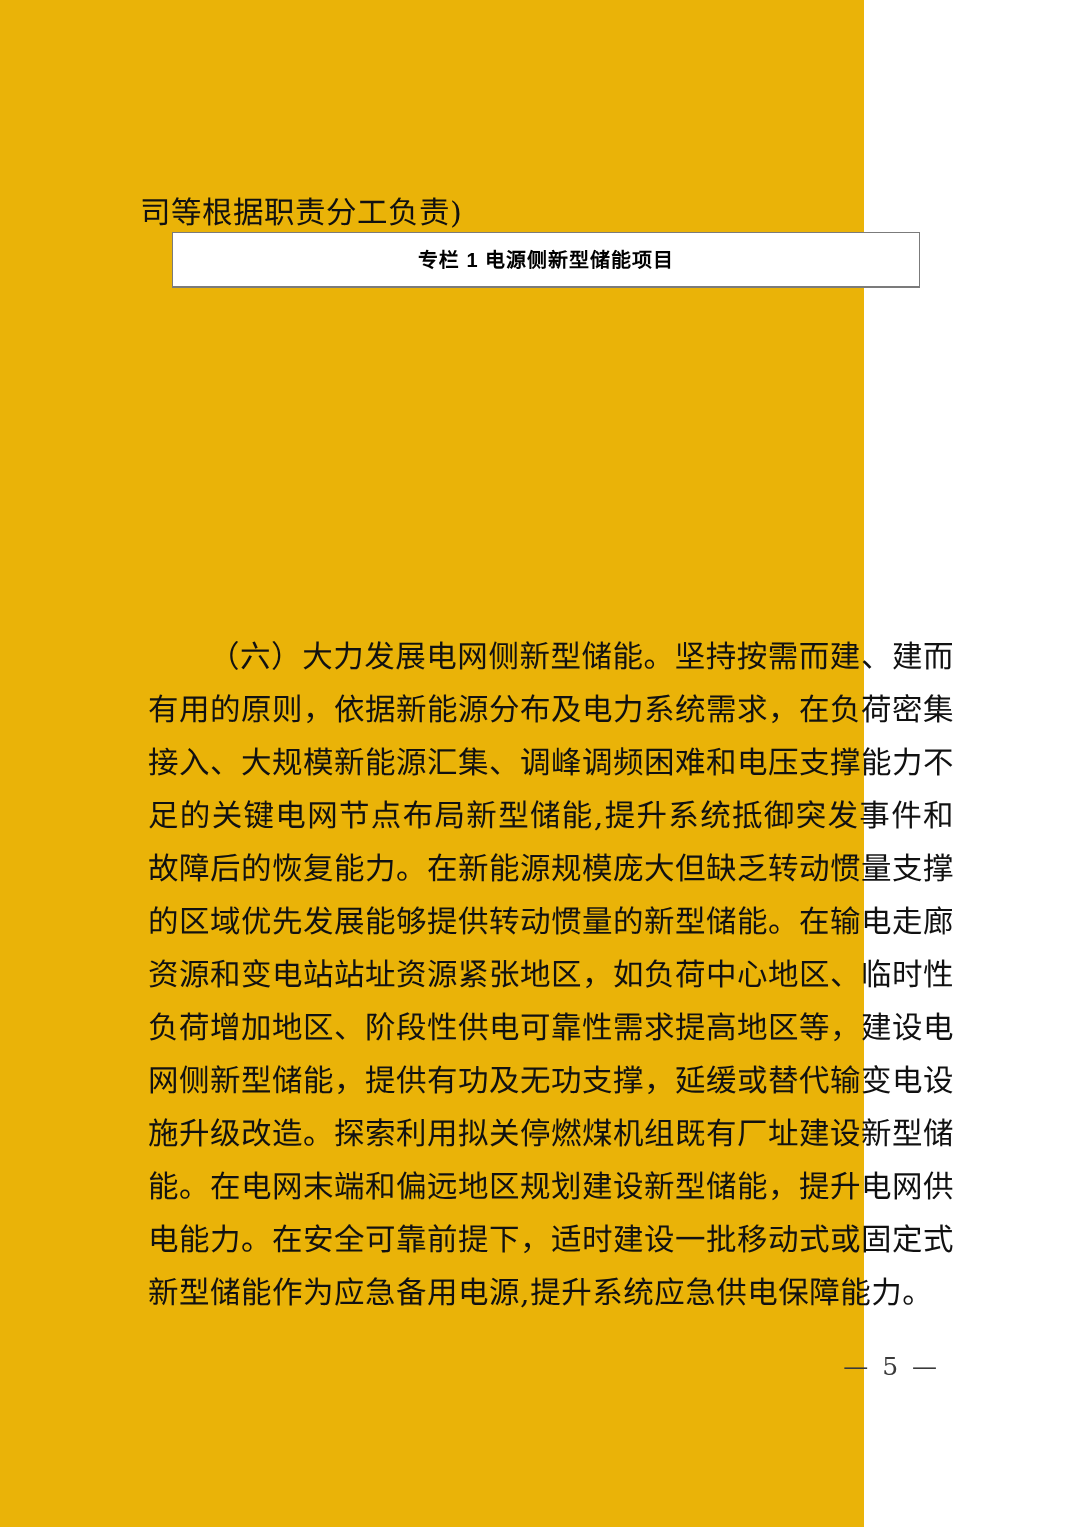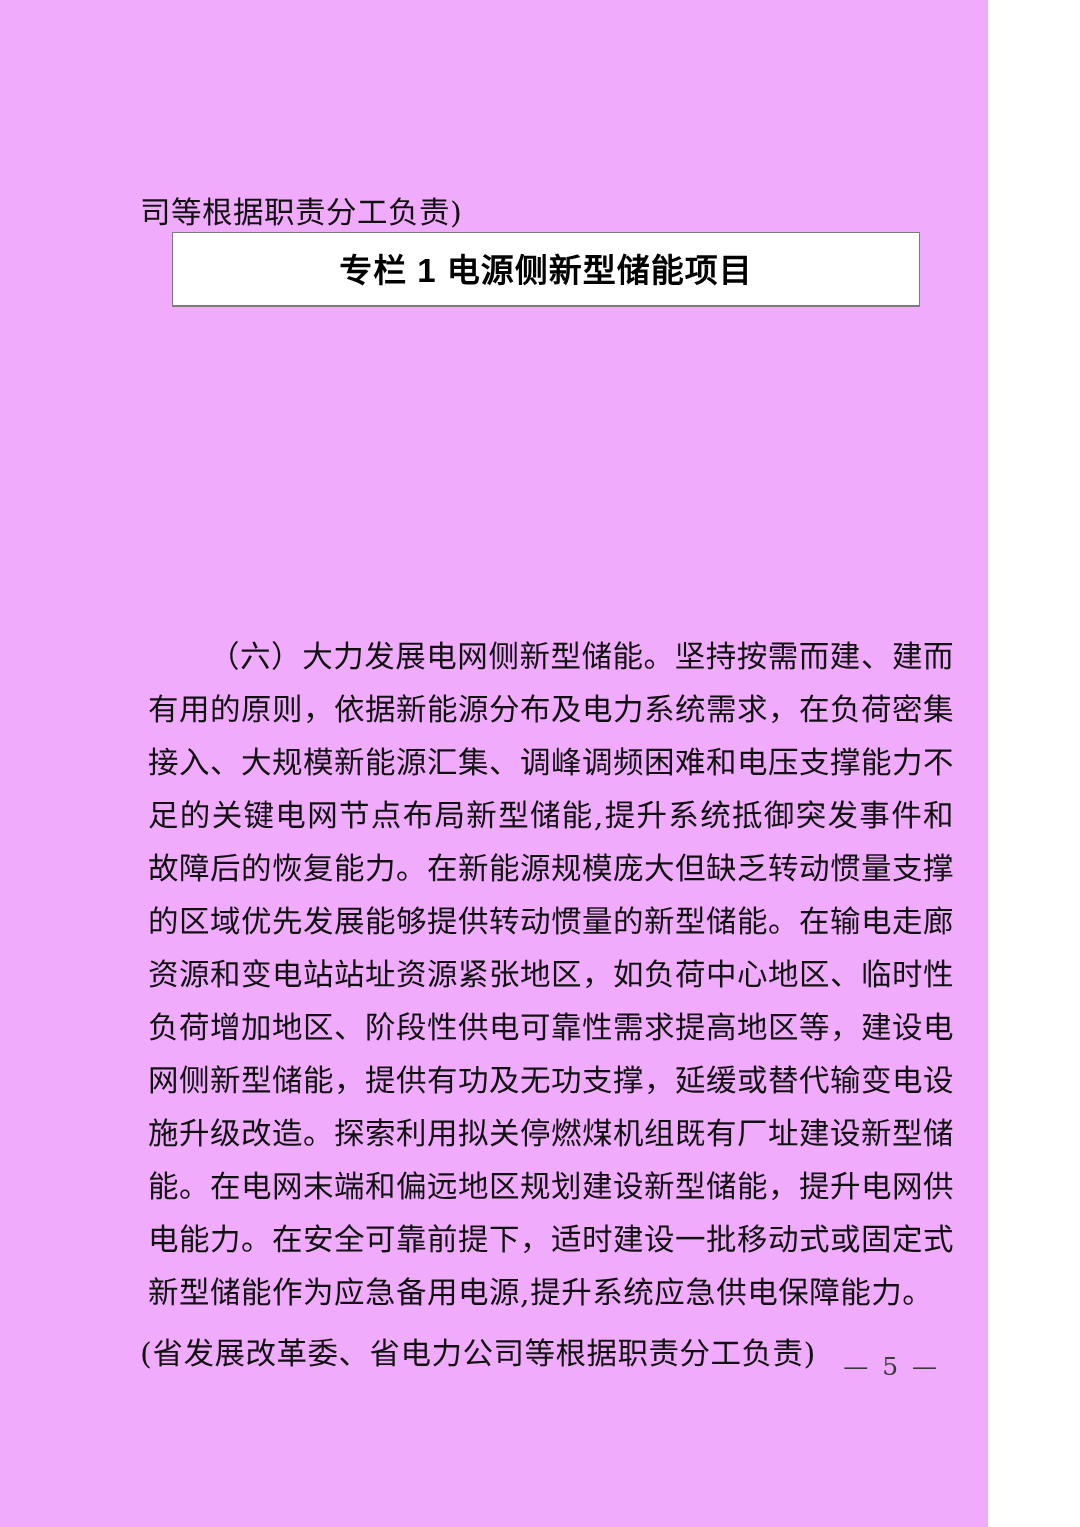--- a/index.html
+++ b/index.html
@@ -13,23 +13,23 @@
     height: 1527px;
     position: relative;
     font-family: "DejaVu Serif", serif;
     color: #000000;
     overflow: hidden;
   }
 
   .page {
     position: absolute;
     inset: 0;
-    width: 988px;
+    width: 864px;
     height: 1527px;
-    background: #f0abfc;
+    background: #eab308;
     text-decoration: underline;
   }
 
   
   .cjk {
     font-family: "DejaVu Serif", "Liberation Serif", serif;
     font-size: 30.5px;
     line-height: 53px;
     letter-spacing: 0.5px;
     color: #111111;
@@ -56,21 +56,21 @@
   }
 
   .callout-header {
     border-bottom: 1.6px solid #7b7b7b;
     text-align: center;
     padding: 11px 0 13px 0;
   }
 
   .callout-title {
     font-family: "Liberation Sans", "DejaVu Sans", sans-serif;
-    font-size: 33px;
+    font-size: 20px;
     font-weight: 700;
     letter-spacing: 1px;
     color: #000000;
     display: inline-block;
   }
 
   .callout-body {
     padding: 14px 22px 16px 22px;
   }
 
@@ -131,18 +131,17 @@
 
     <div class="callout-header">
       <span class="callout-title">专栏 1  电源侧新型储能项目</span>
     </div>
 
 
   </div>
 
   <div class="section-body">
     <p class="body-para cjk">（六）大力发展电网侧新型储能。坚持按需而建、建而有用的原则，依据新能源分布及电力系统需求，在负荷密集接入、大规模新能源汇集、调峰调频困难和电压支撑能力不足的关键电网节点布局新型储能,提升系统抵御突发事件和故障后的恢复能力。在新能源规模庞大但缺乏转动惯量支撑的区域优先发展能够提供转动惯量的新型储能。在输电走廊资源和变电站站址资源紧张地区，如负荷中心地区、临时性负荷增加地区、阶段性供电可靠性需求提高地区等，建设电网侧新型储能，提供有功及无功支撑，延缓或替代输变电设施升级改造。探索利用拟关停燃煤机组既有厂址建设新型储能。在电网末端和偏远地区规划建设新型储能，提升电网供电能力。在安全可靠前提下，适时建设一批移动式或固定式新型储能作为应急备用电源,提升系统应急供电保障能力。</p>
-    <p class="attribution cjk">(省发展改革委、省电力公司等根据职责分工负责)</p>
   </div>
 
   <div class="page-number">— 5 —</div>
 
 </div>
 
 </body></html>

